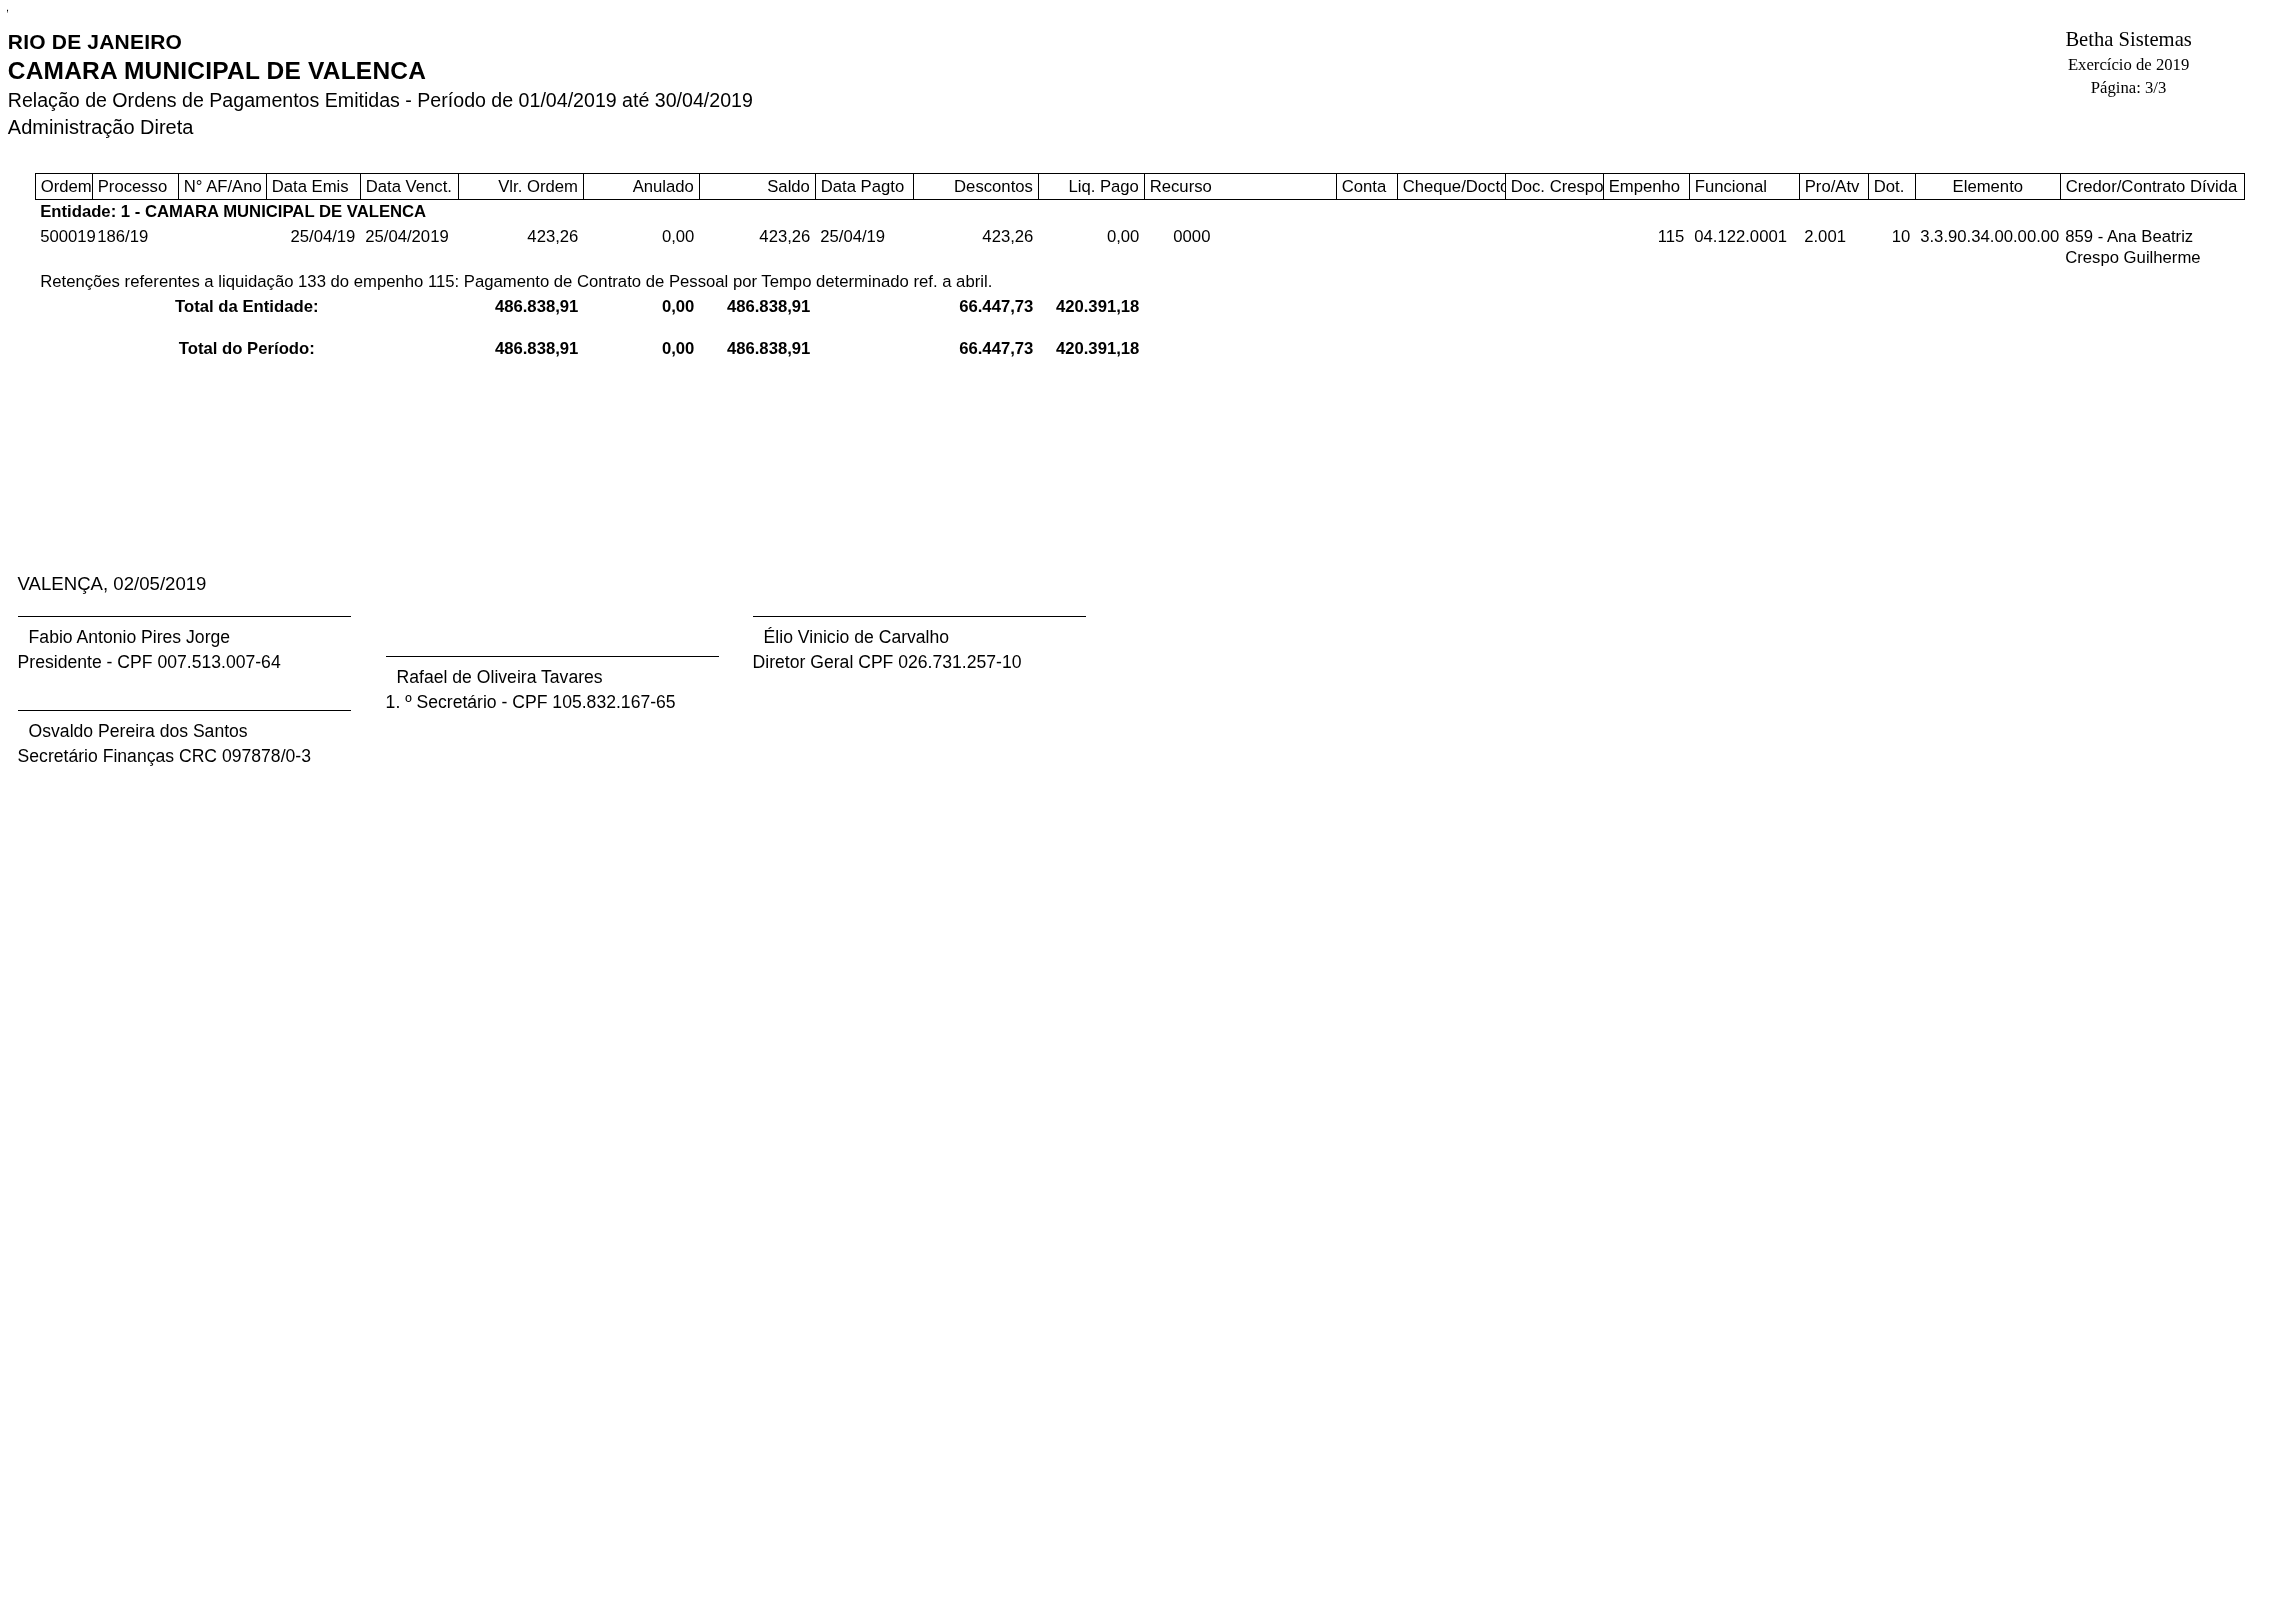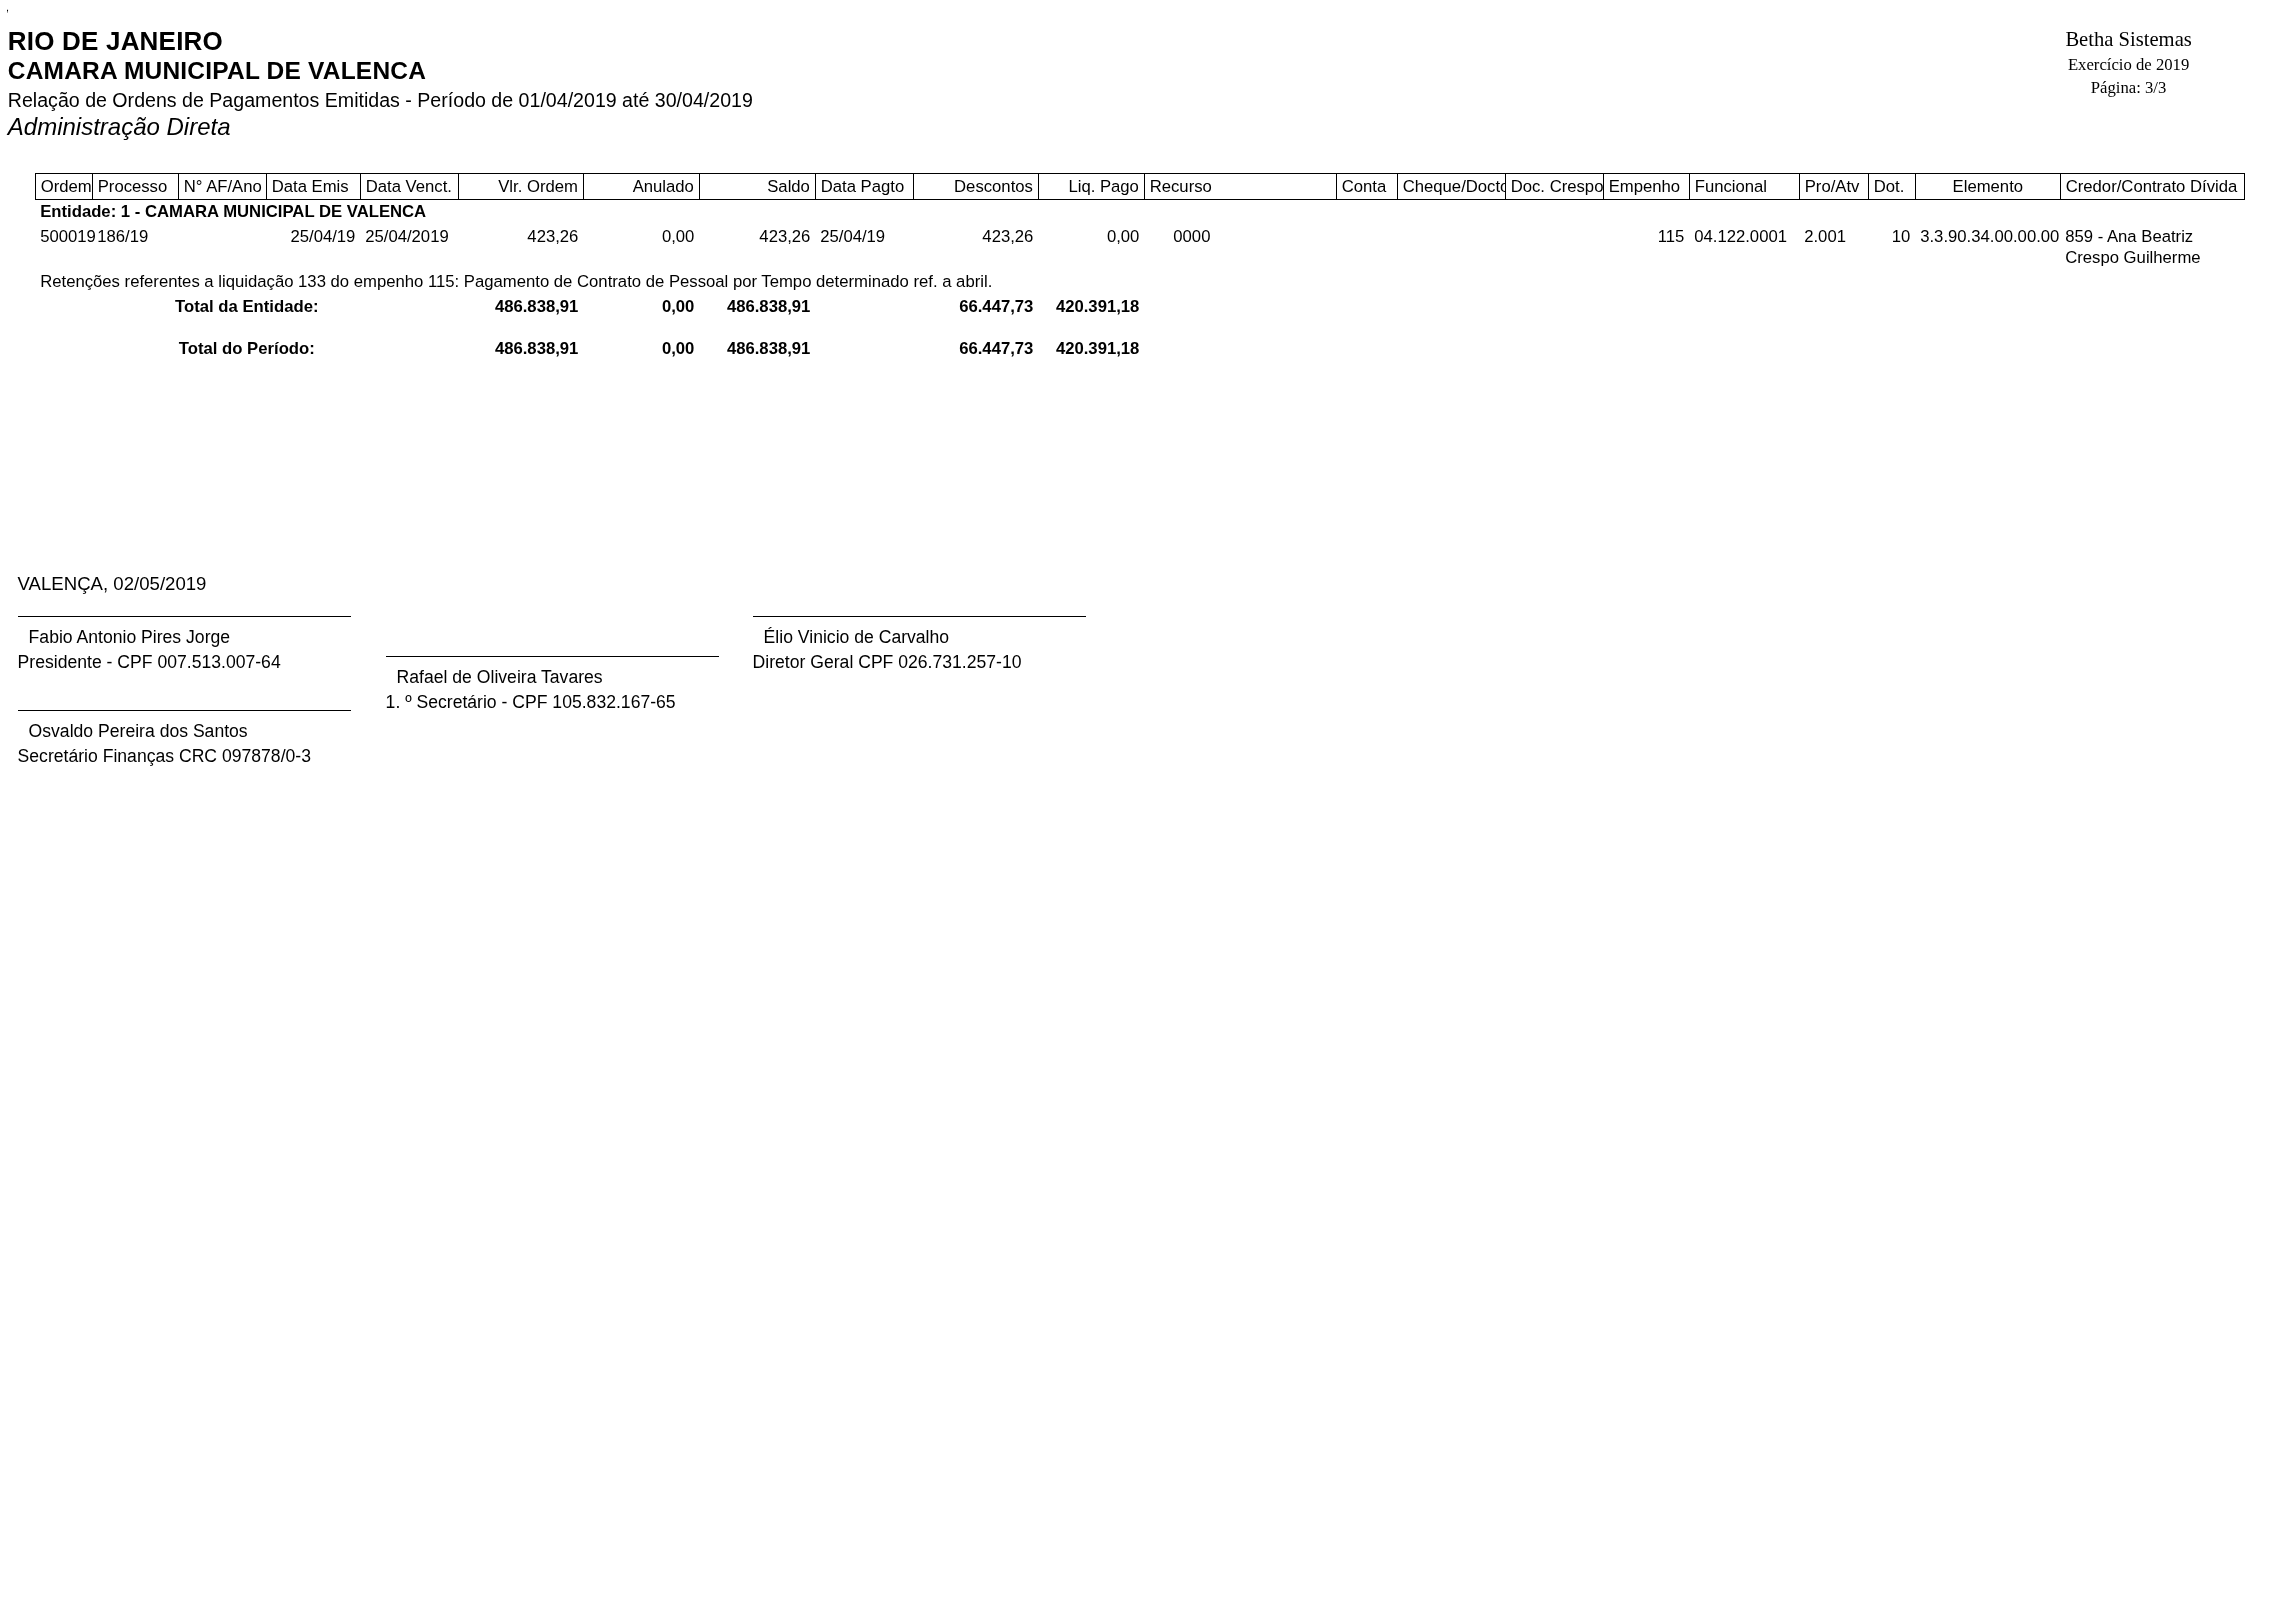--- a/index.html
+++ b/index.html
@@ -40,40 +40,39 @@
   }
   .header-left {
     float: left;
   }
   .header-right {
     float: right;
     text-align: center;
     font-family: Liberation Serif, serif;
   }
   .org-line1 {
-    font-size: 26px;
+    font-size: 21px;
     font-weight: bold;
     line-height: 29px;
     letter-spacing: 0.2px;
   }
   .org-line2 {
     font-size: 24.5px;
     font-weight: bold;
     line-height: 29px;
     letter-spacing: 0.2px;
   }
   .report-title {
     font-size: 19.6px;
     line-height: 26.5px;
     margin-top: 2px;
   }
   .admin-line {
-    font-size: 24px;
+    font-size: 20px;
     line-height: 26.5px;
-    font-style: italic;
   }
   .brand {
     font-size: 20.6px;
     line-height: 25.5px;
   }
   .exercicio {
     font-size: 16.7px;
     line-height: 23.5px;
   }
   .pagina {

